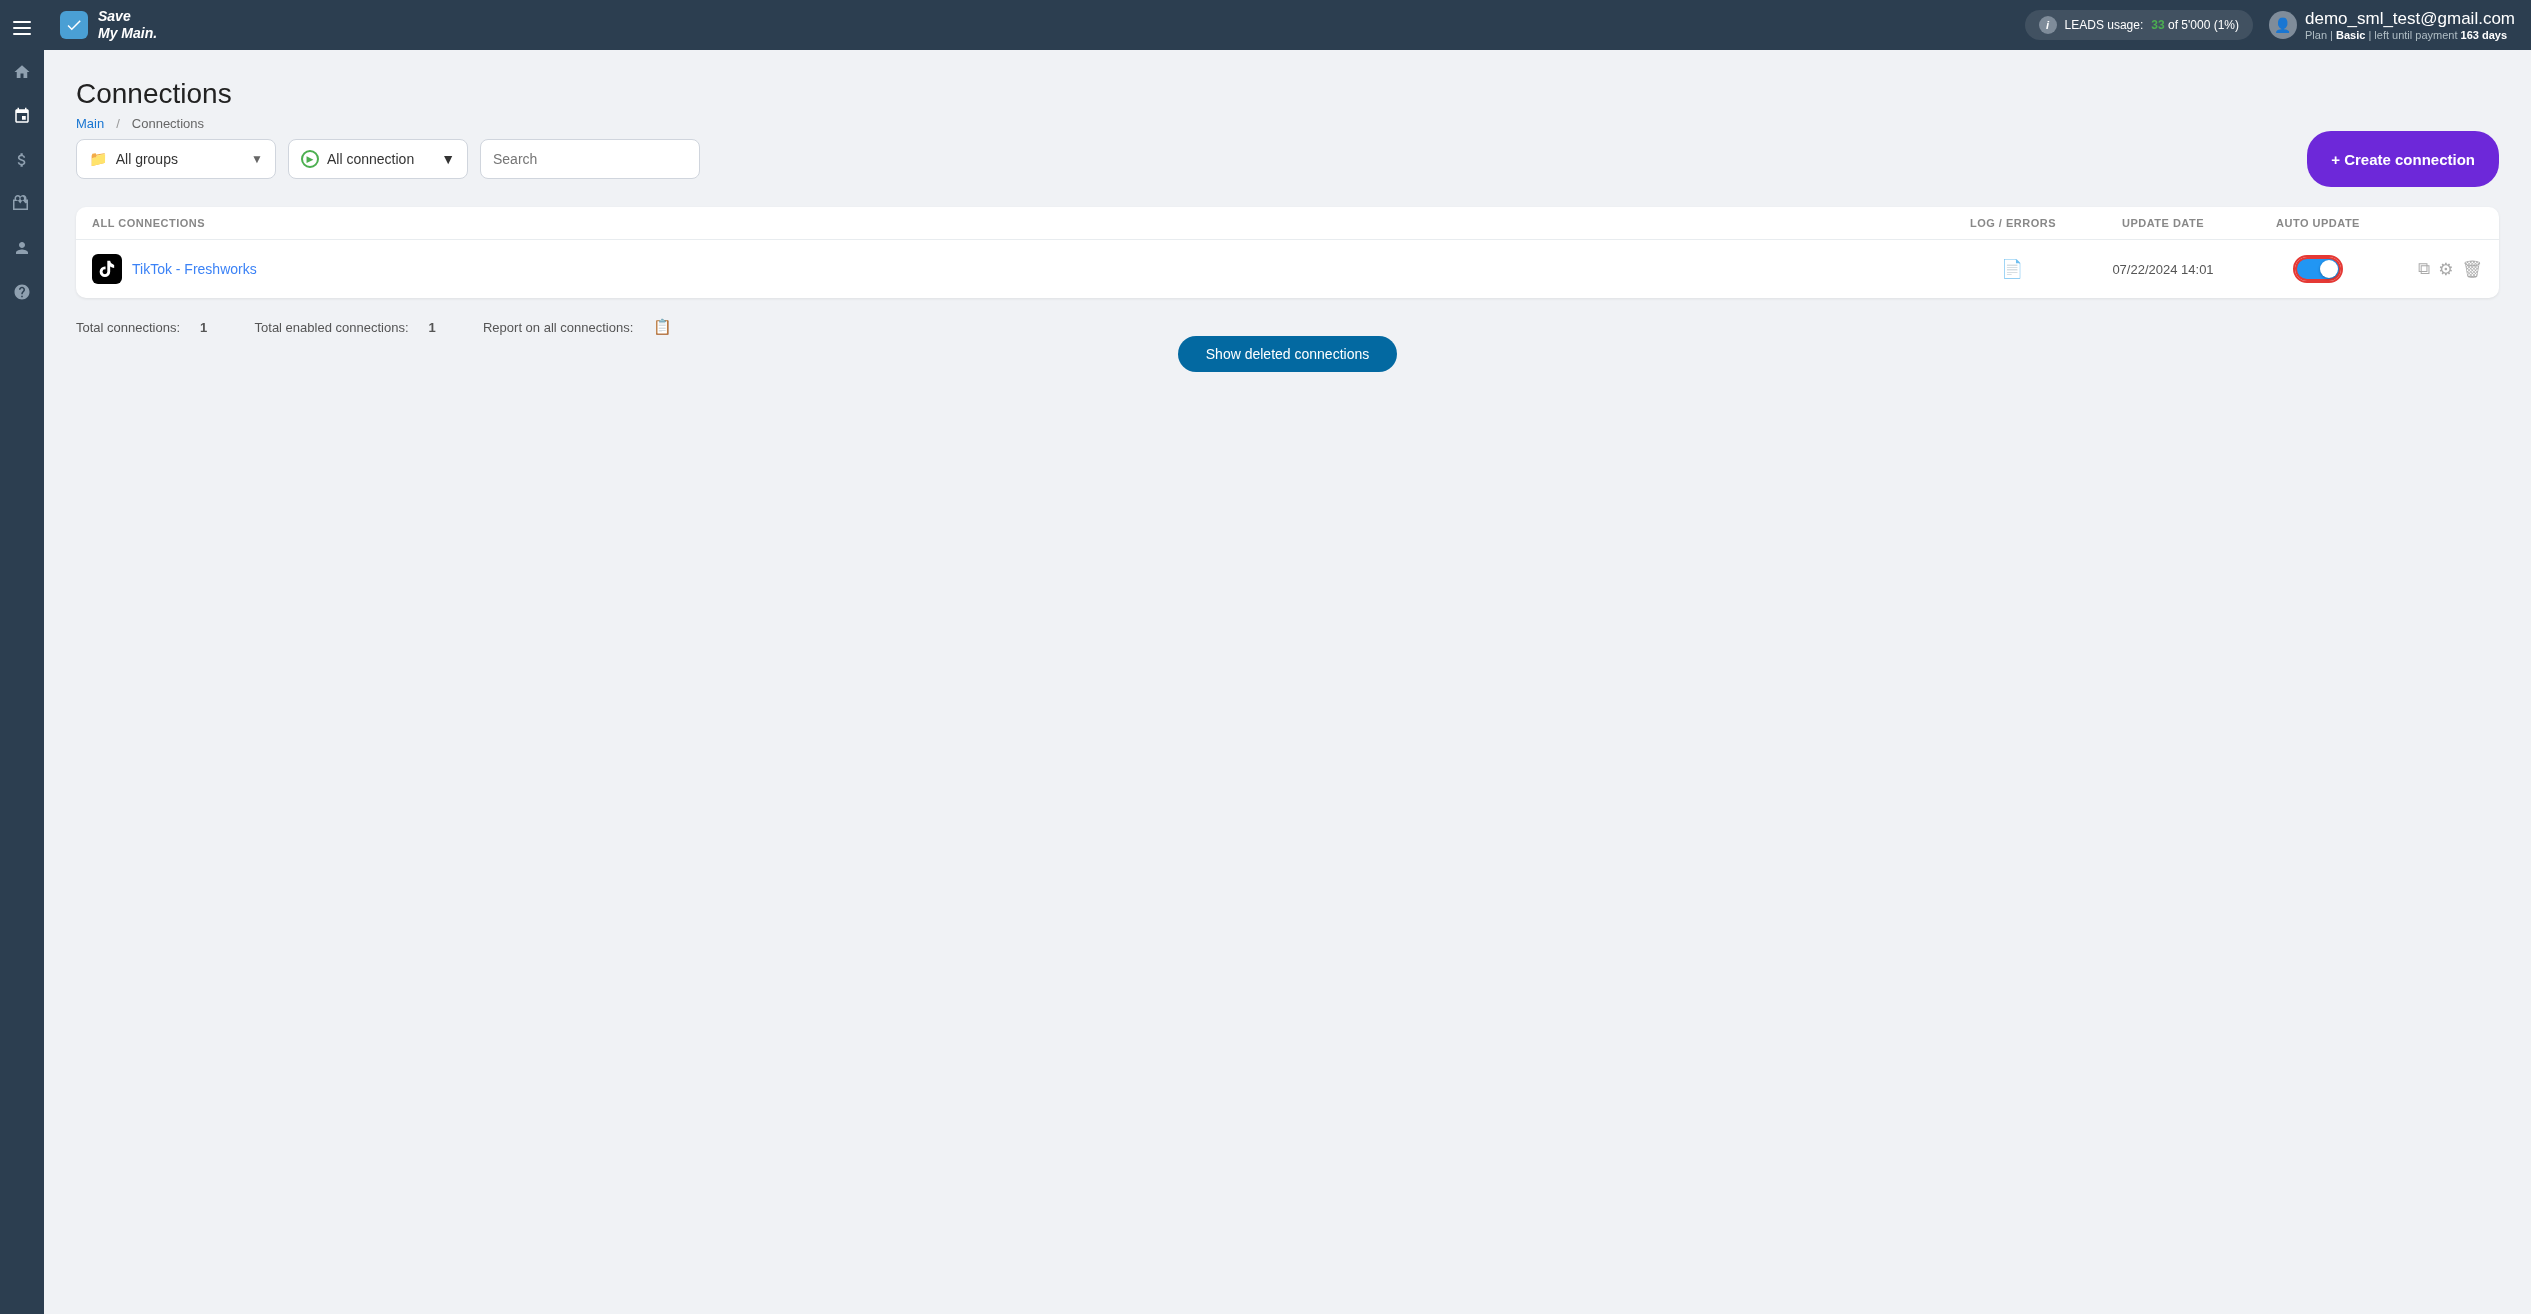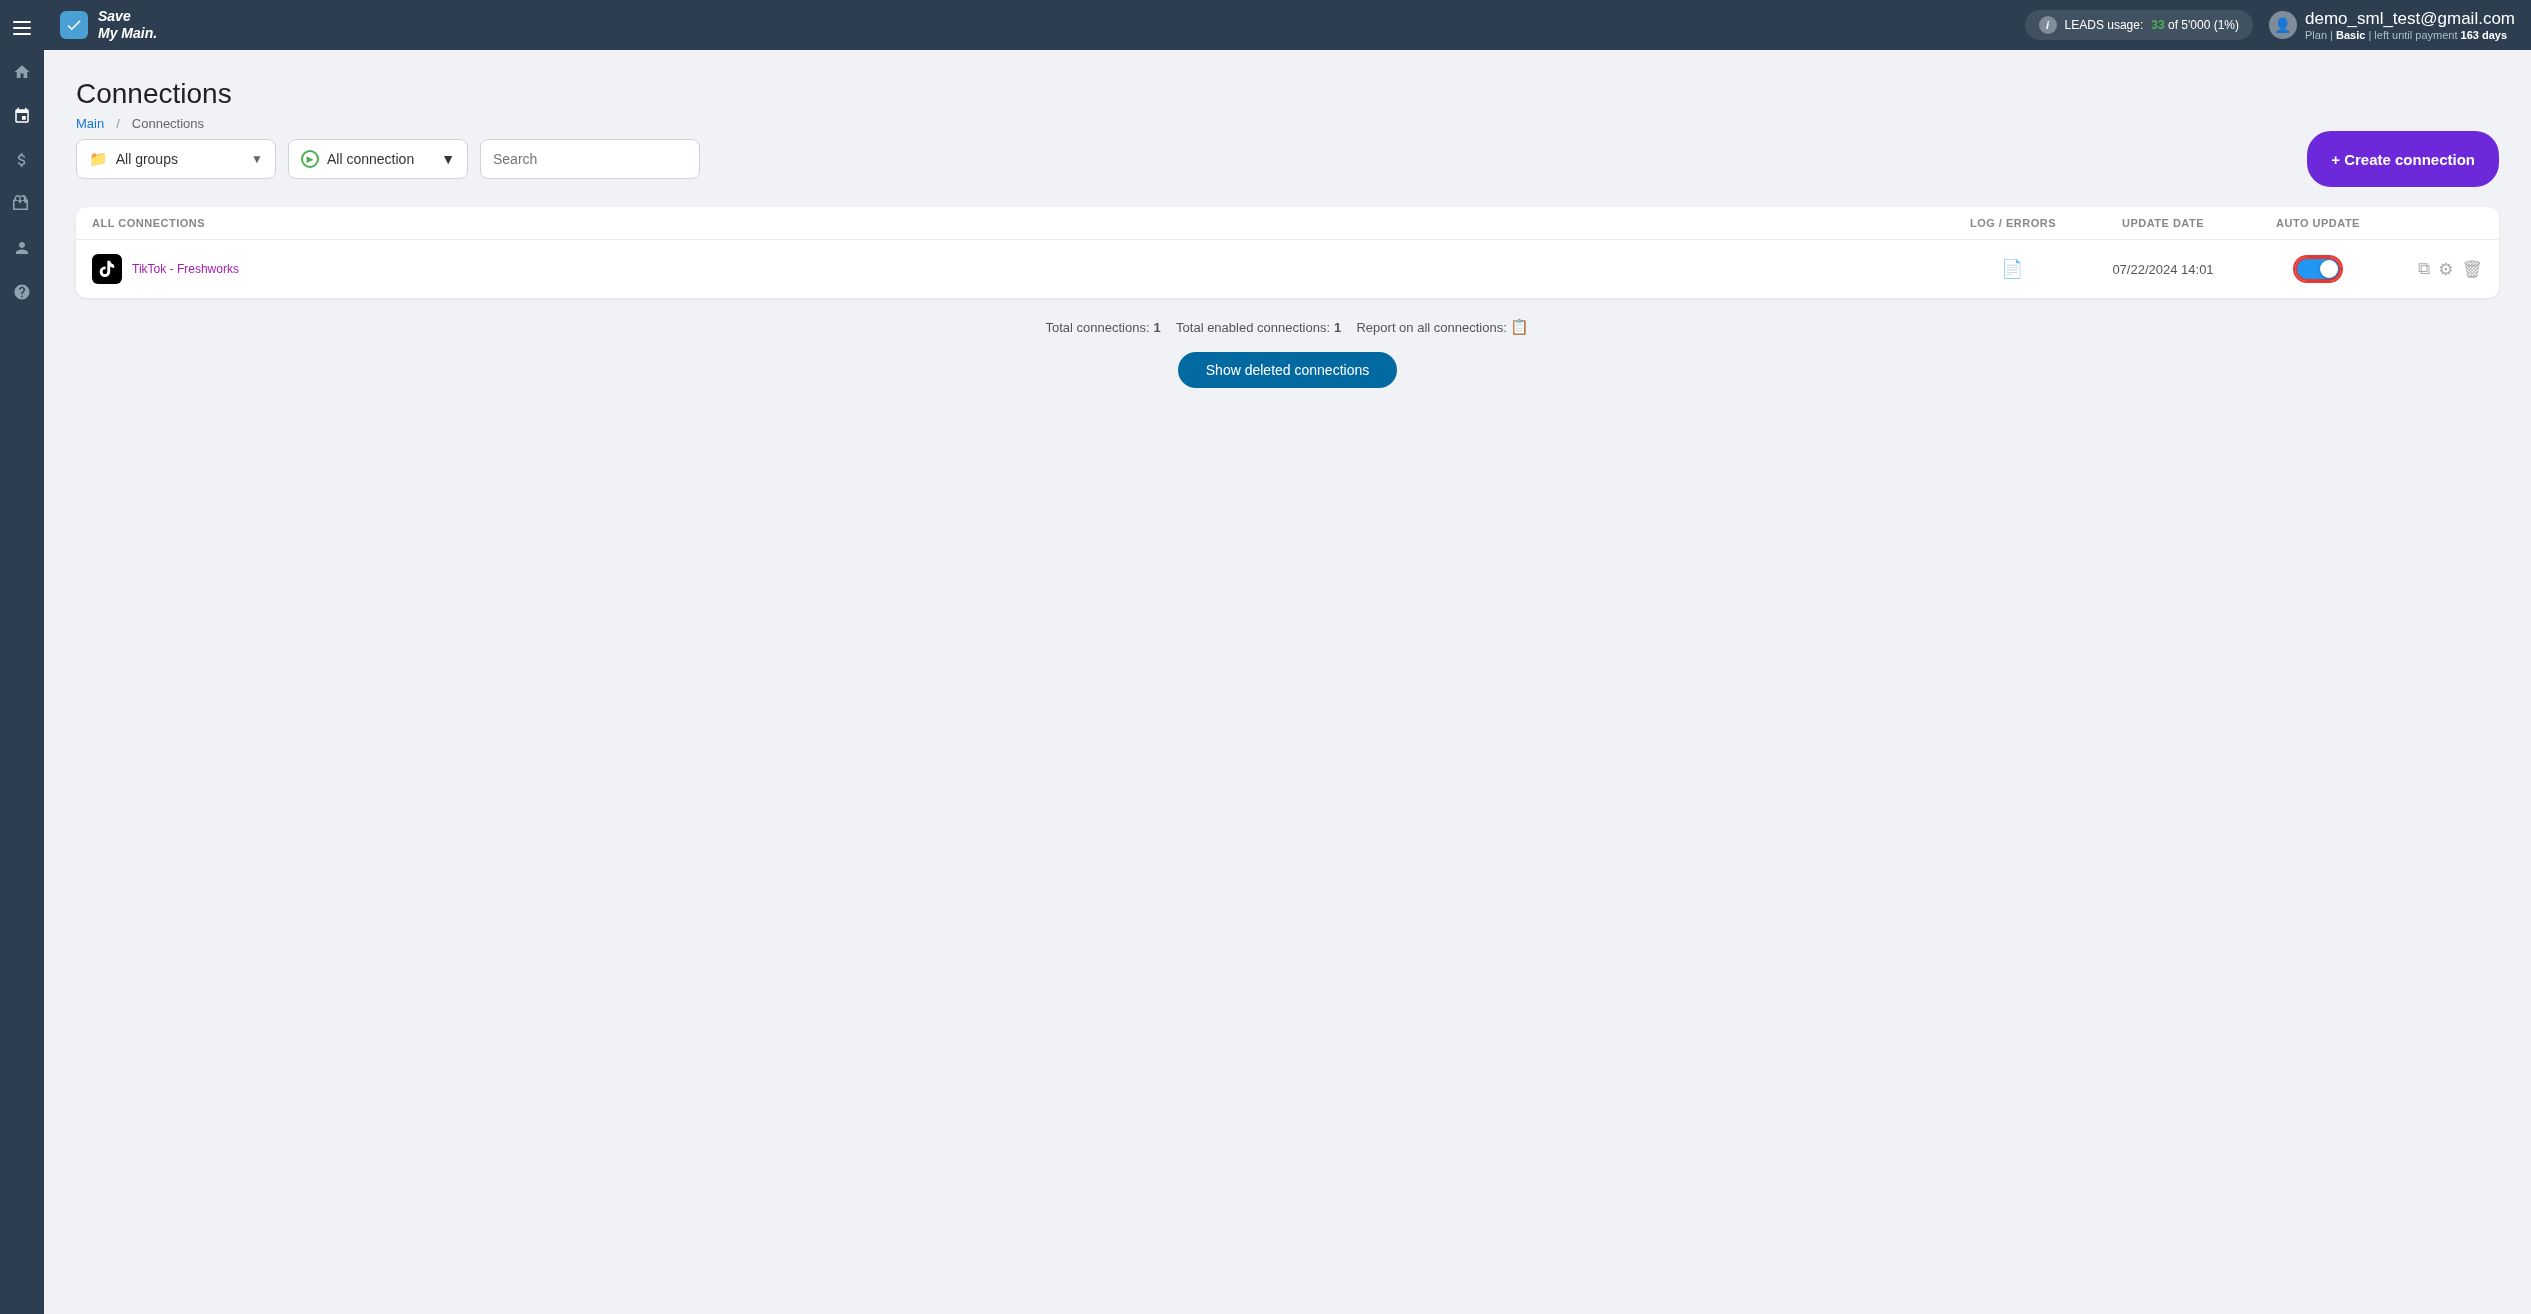--- a/index.html
+++ b/index.html
@@ -268,23 +268,23 @@
       border-radius: 6px;
       background: #000;
       display: flex;
       align-items: center;
       justify-content: center;
       font-size: 16px;
       color: #fff;
       flex-shrink: 0;
     }
     .conn-link {
-      color: #a21caf;
+      color: #3b82f6;
       text-decoration: none;
-      font-size: 12px;
+      font-size: 14px;
       font-weight: 500;
       cursor: pointer;
     }
 
     .td-log { width: 120px; text-align: center; }
     .td-log-icon {
       font-size: 18px;
       color: #aaa;
       cursor: pointer;
     }
@@ -318,25 +318,24 @@
       right: 1px;
       transition: left 0.2s;
       box-shadow: 0 1px 3px rgba(0,0,0,0.3);
     }
 
     
     .footer-stats {
       text-align: center;
       font-size: 13px;
       color: #555;
-      margin-bottom: 16px;
-      display: flex;
-      align-items: center;
-      justify-content: center;
-      gap: 4px;
+      margin-bottom: 0;
+      display: flex;
+      align-items: center;
+      gap: 20px;
       flex-wrap: wrap;
     }
     .report-icon { font-size: 15px; cursor: pointer; color: #888; }
 
     .show-deleted-btn {
       display: block;
       margin: 0 auto;
       background: #0369a1;
       color: #fff;
       border: none;

